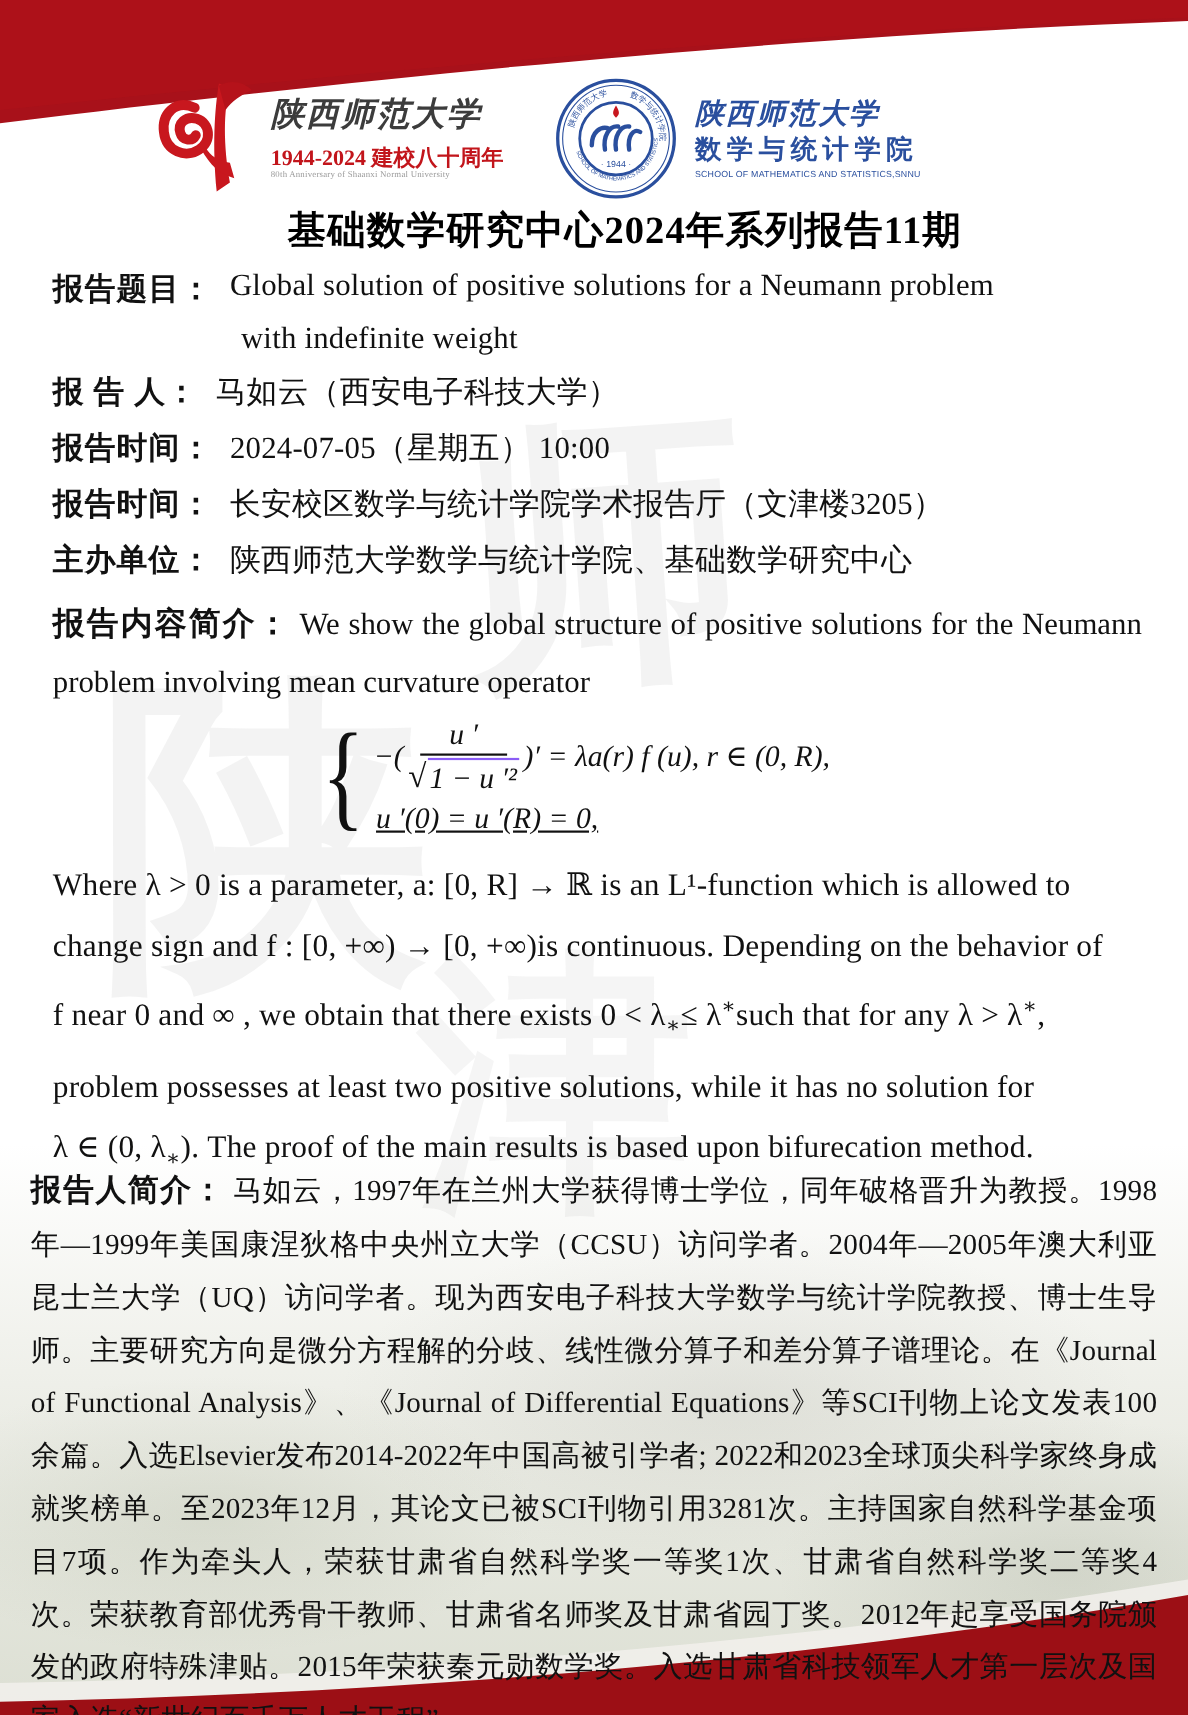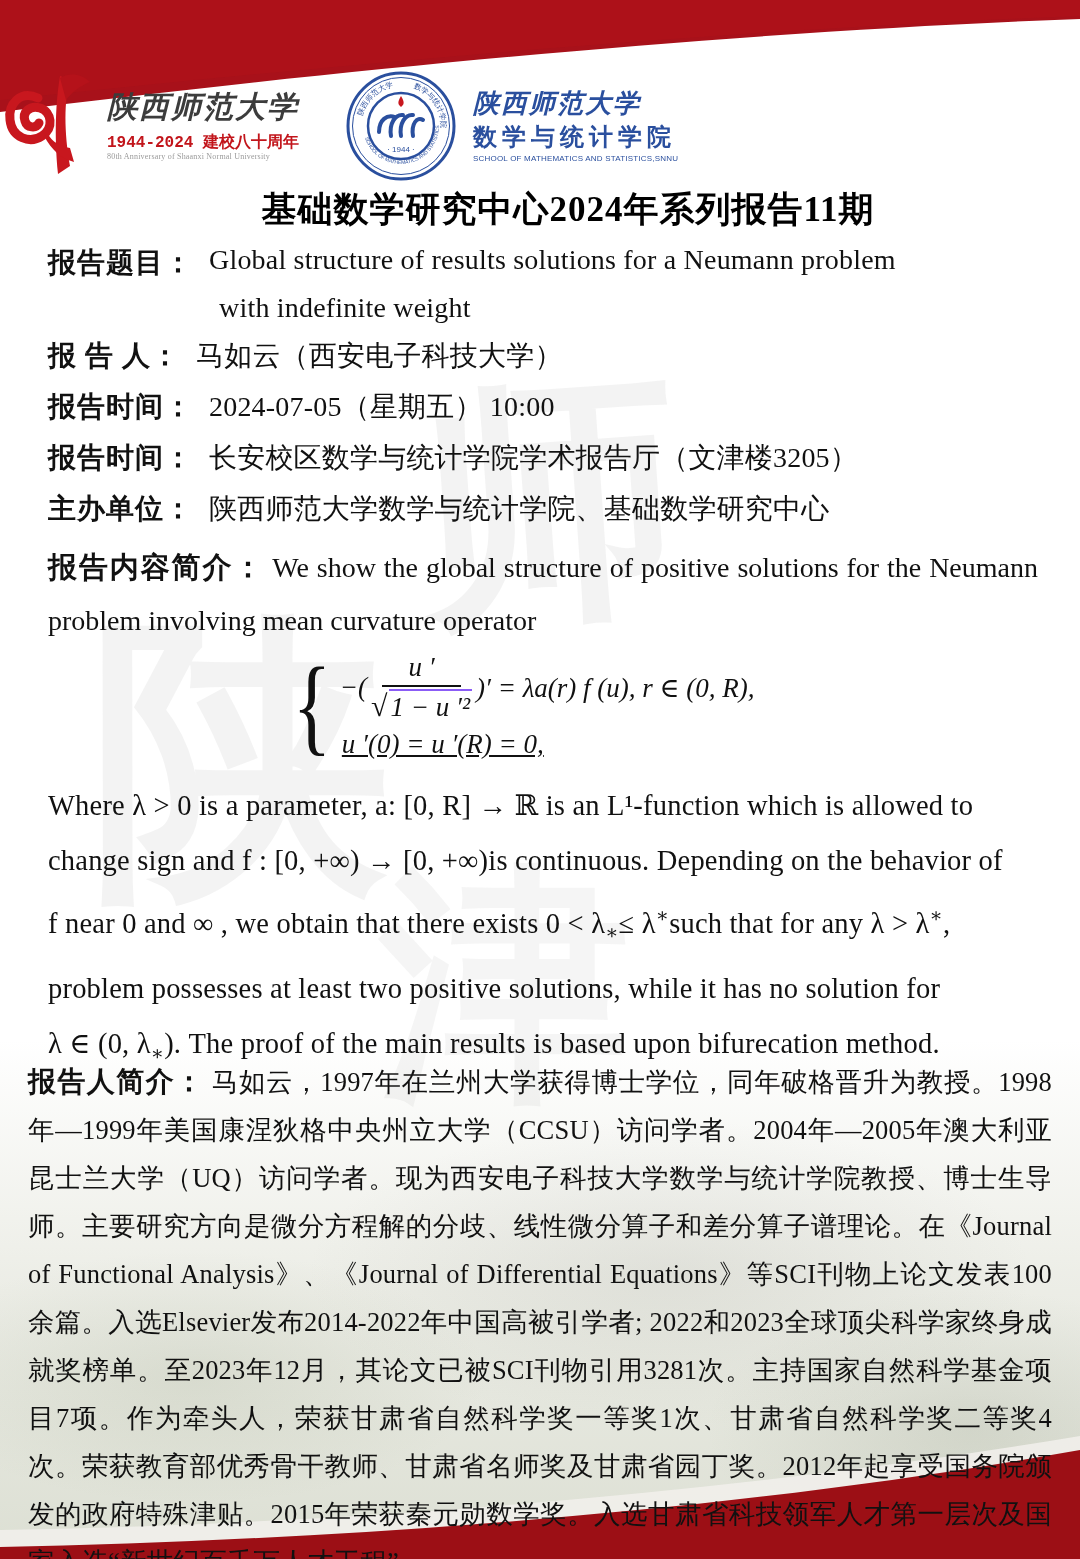--- a/index.html
+++ b/index.html
@@ -25,27 +25,27 @@
       radial-gradient(ellipse 380px 200px at 90% 75%, rgba(120,130,105,0.16), rgba(120,130,105,0) 70%),
       linear-gradient(180deg, rgba(232,232,226,0) 0%, rgba(222,224,212,0.55) 45%, rgba(208,212,196,0.75) 100%);
   }
   .watermark{position:absolute;z-index:0;color:rgba(120,120,120,0.09);font-weight:700;pointer-events:none;}
   .wm1{top:560px;left:90px;font-size:300px;}
   .wm2{top:330px;left:420px;font-size:260px;transform:rotate(-4deg);}
   .wm3{top:820px;left:380px;font-size:250px;color:rgba(120,120,120,0.07);}
   
   .logo-row{
     position:absolute;top:66px;left:0;width:976px;height:120px;z-index:4;
-    display:flex;align-items:center;gap:46px;
+    display:flex;justify-content:center;align-items:center;gap:46px;
   }
   .logo-left{display:flex;align-items:center;gap:12px;}
   .logo-left .mark{width:95px;height:112px;}
   .ll-text{display:flex;flex-direction:column;line-height:1.1;}
   .ll-name{font-size:30px;color:#3c3c3c;font-weight:700;letter-spacing:2px;font-style:italic;}
-  .ll-years{font-size:16px;font-weight:700;color:#c2151b;margin-top:12px;font-family:Liberation Mono, monospace;}
+  .ll-years{font-size:20px;font-weight:700;color:#c2151b;margin-top:12px;}
   .ll-years .cn{color:#c2151b;}
   .ll-en{font-size:8px;color:#9a9a9a;margin-top:0;letter-spacing:0.2px;}
   .logo-right{display:flex;align-items:center;gap:16px;}
   .seal{width:112px;height:112px;}
   .lr-text{display:flex;flex-direction:column;line-height:1.15;}
   .lr-name{font-size:26px;color:#2a4f9e;font-weight:700;font-style:italic;letter-spacing:2px;}
   .lr-dept{font-size:24px;color:#2a4f9e;font-weight:700;letter-spacing:5px;margin-top:4px;font-family:"Liberation Sans",sans-serif;}
   .lr-en{font-size:8px;color:#2a4f9e;margin-top:3px;letter-spacing:0.2px;font-family:"Liberation Sans",sans-serif;}
   
   .main-title{
@@ -149,21 +149,21 @@
     </div>
   </div>
 
   <div class="main-title">基础数学研究中心2024年系列报告11期</div>
 
   <div class="content">
 
     <div class="info-row row-topic">
       <span class="info-label">报告题目：</span>
       <span class="info-value">
-        <div>Global structure of results solutions for a Neumann problem</div>
+        <div>Global solution of positive solutions for a Neumann problem</div>
         <div>with indefinite weight</div>
       </span>
     </div>
 
     <div class="info-row">
       <span class="info-label">报 告 人：</span>
       <span class="info-value">马如云（西安电子科技大学）</span>
     </div>
 
     <div class="info-row">

